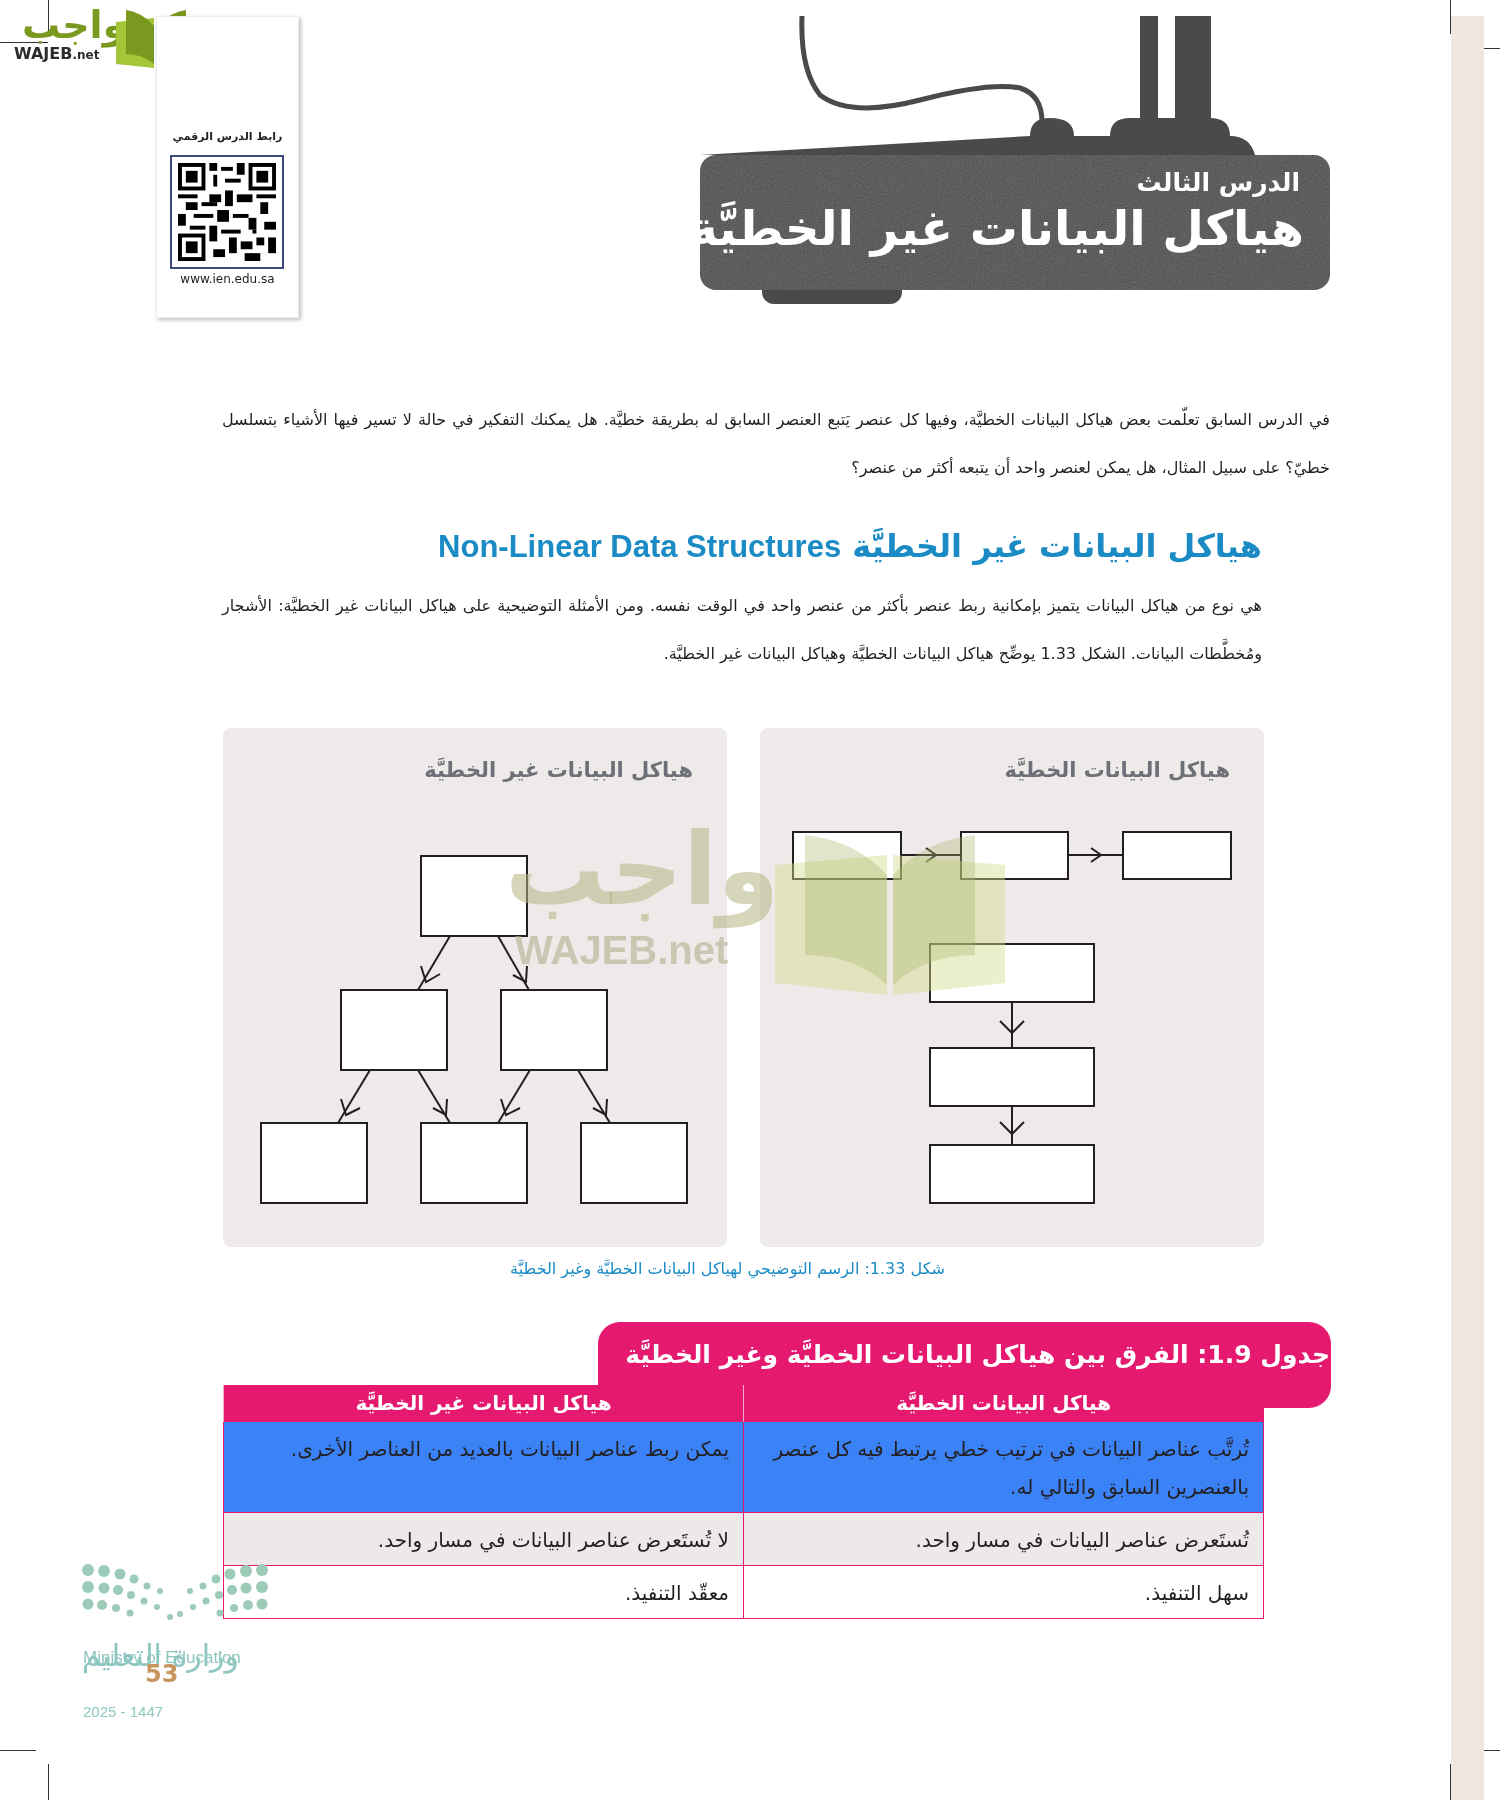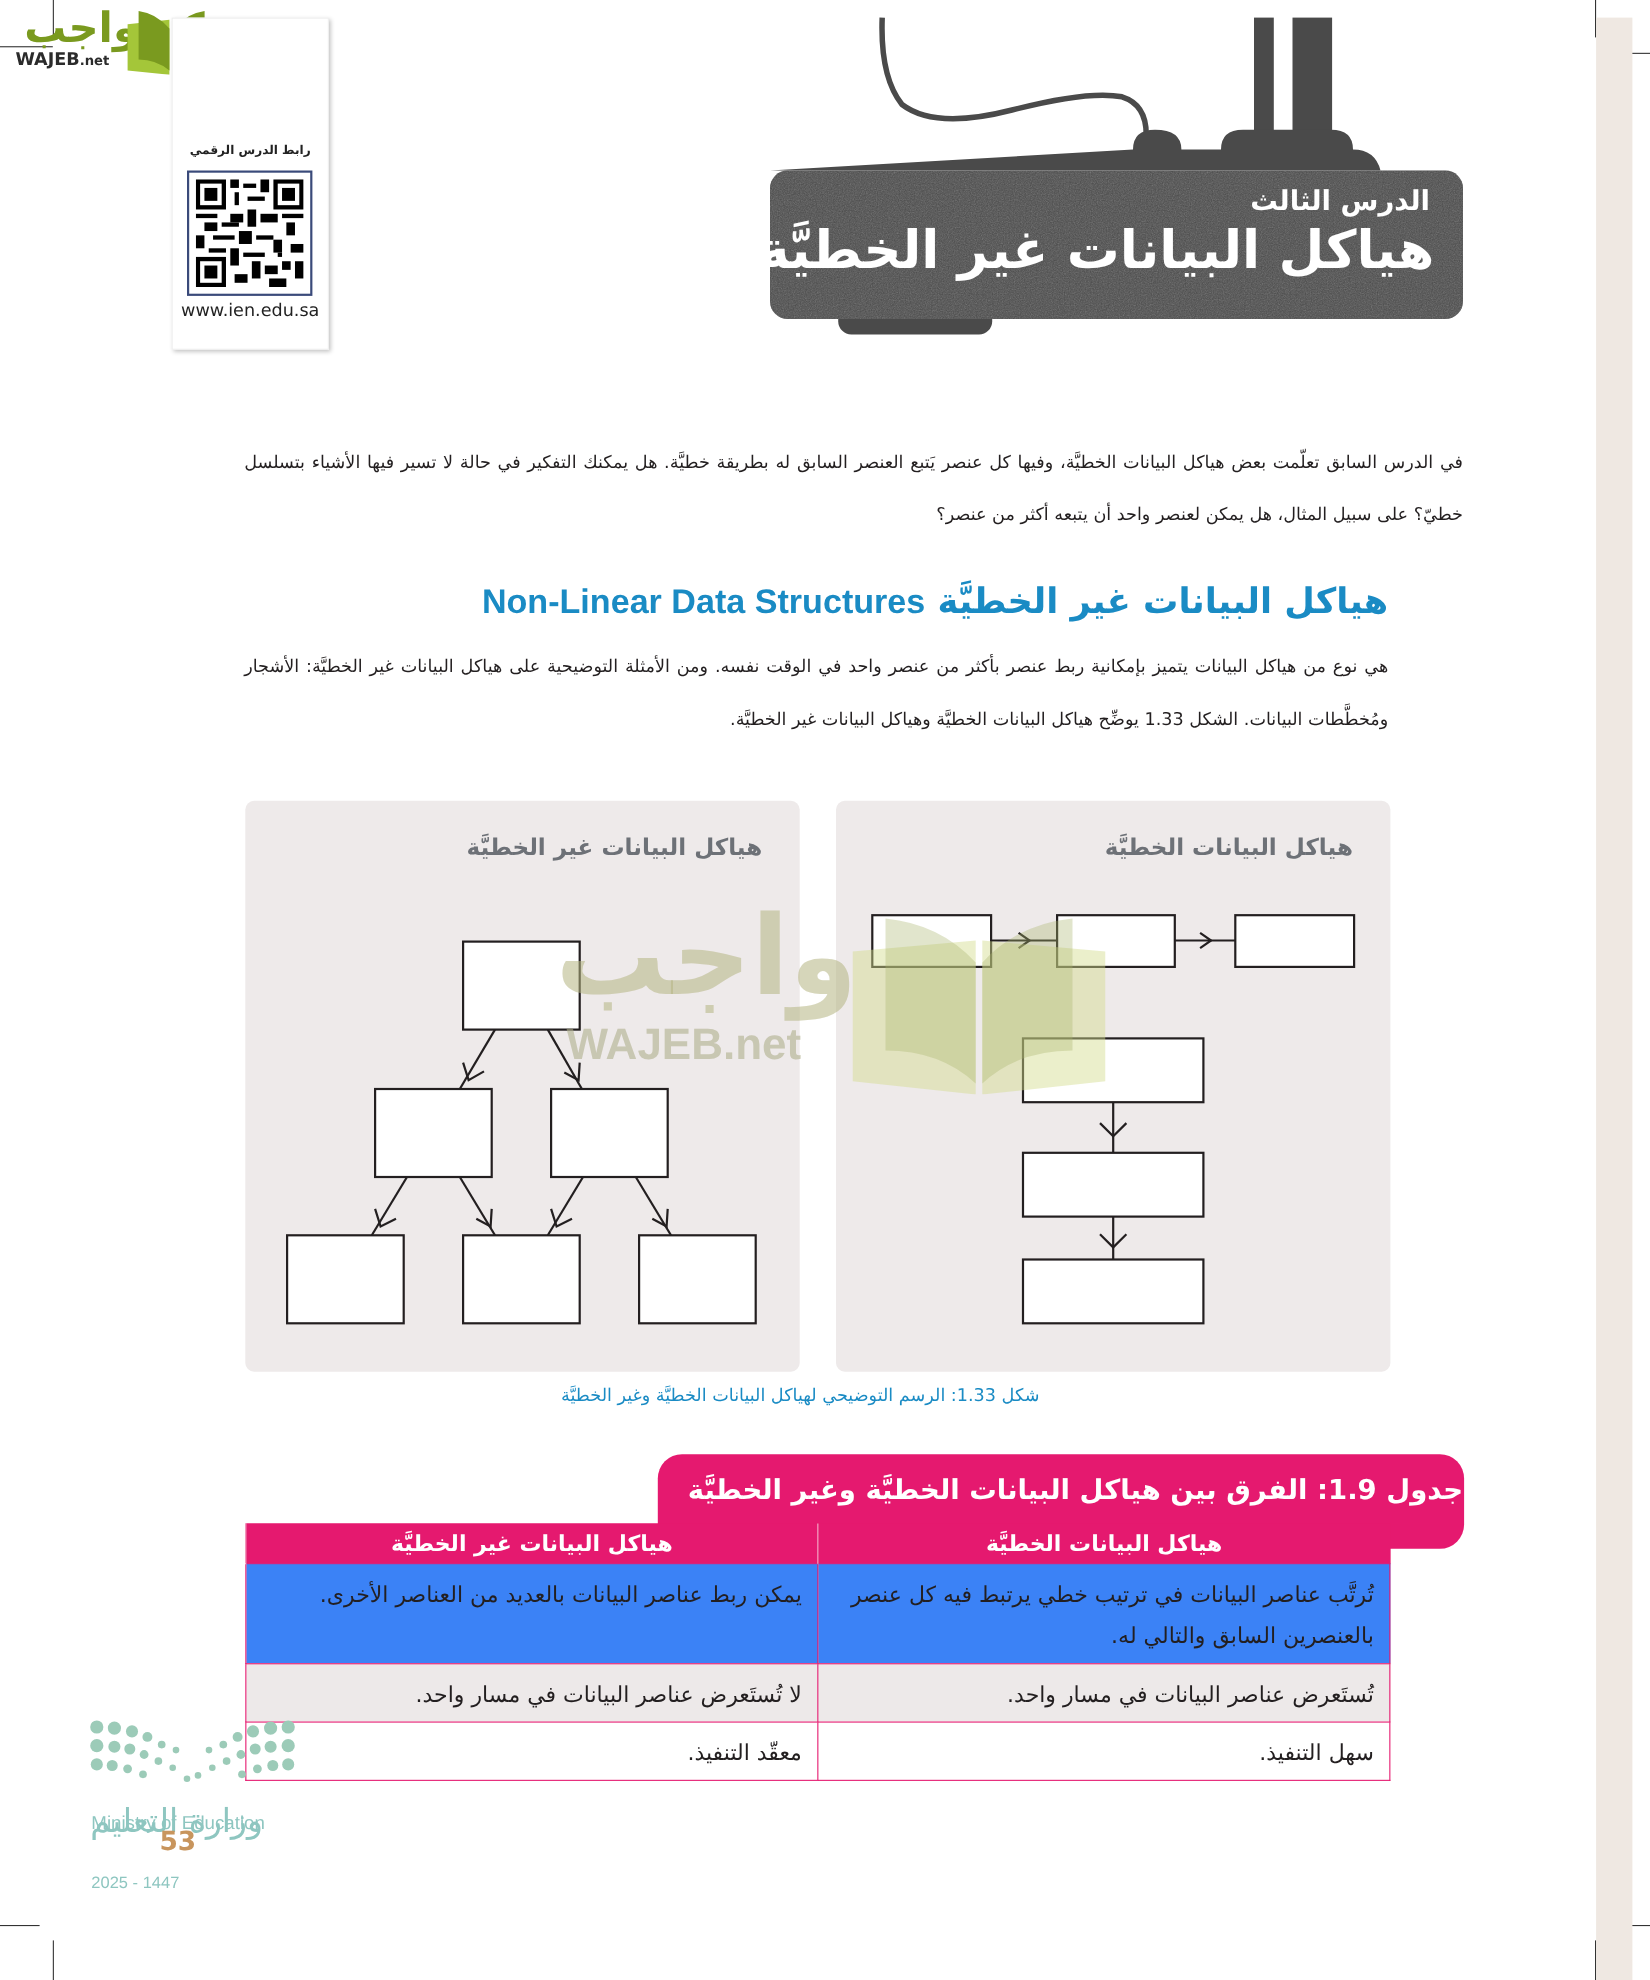--- a/index.html
+++ b/index.html
@@ -14,21 +14,21 @@
   .wajeb-logo { position: absolute; left: 8px; top: 4px; width: 180px; height: 64px; }
   .wajeb-ar { position: absolute; left: 14px; top: 2px; font-size: 38px; font-weight: bold; color: #7a9a1f; direction: rtl; line-height: 1; }
   .wajeb-en { position: absolute; left: 6px; top: 42px; font-size: 16px; font-weight: bold; color: #2b2b2b; line-height: 1; }
   .wajeb-en small { font-size: 12px; }
   .wajeb-book { position: absolute; left: 106px; top: 4px; width: 84px; height: 60px; }
 
   
   .qr-card { position: absolute; left: 156px; top: 16px; width: 143px; height: 302px; background: #fff; box-shadow: 2px 2px 4px rgba(0,0,0,0.25); border: 1px solid #eee; }
   .qr-label { position: absolute; top: 113px; width: 100%; text-align: center; font-size: 11px; font-weight: bold; direction: rtl; color: #222; }
   .qr-box { position: absolute; left: 13px; top: 138px; width: 114px; height: 114px; border: 2px solid #3a4a7a; padding: 6px; background: #fff; }
-  .qr-url { position: absolute; top: 255px; width: 100%; text-align: center; font-size: 16px; color: #222; }
+  .qr-url { position: absolute; top: 255px; width: 100%; text-align: center; font-size: 12px; color: #222; }
 
   
   .banner-wrap { position: absolute; left: 690px; top: 0; width: 650px; height: 310px; }
   .banner-svg { position: absolute; left: 0; top: 0; }
   .banner-sub { position: absolute; right: 40px; top: 168px; font-size: 25px; font-weight: bold; color: #fff; direction: rtl; }
   .banner-title { position: absolute; right: 36px; top: 200px; font-size: 48px; font-weight: bold; color: #fff; direction: rtl; white-space: nowrap; letter-spacing: -1px; }
 
   
   .para { position: absolute; direction: rtl; text-align: justify; font-size: 16px; line-height: 48px; color: #231f20; }
   .intro { left: 222px; top: 396px; width: 1108px; }

